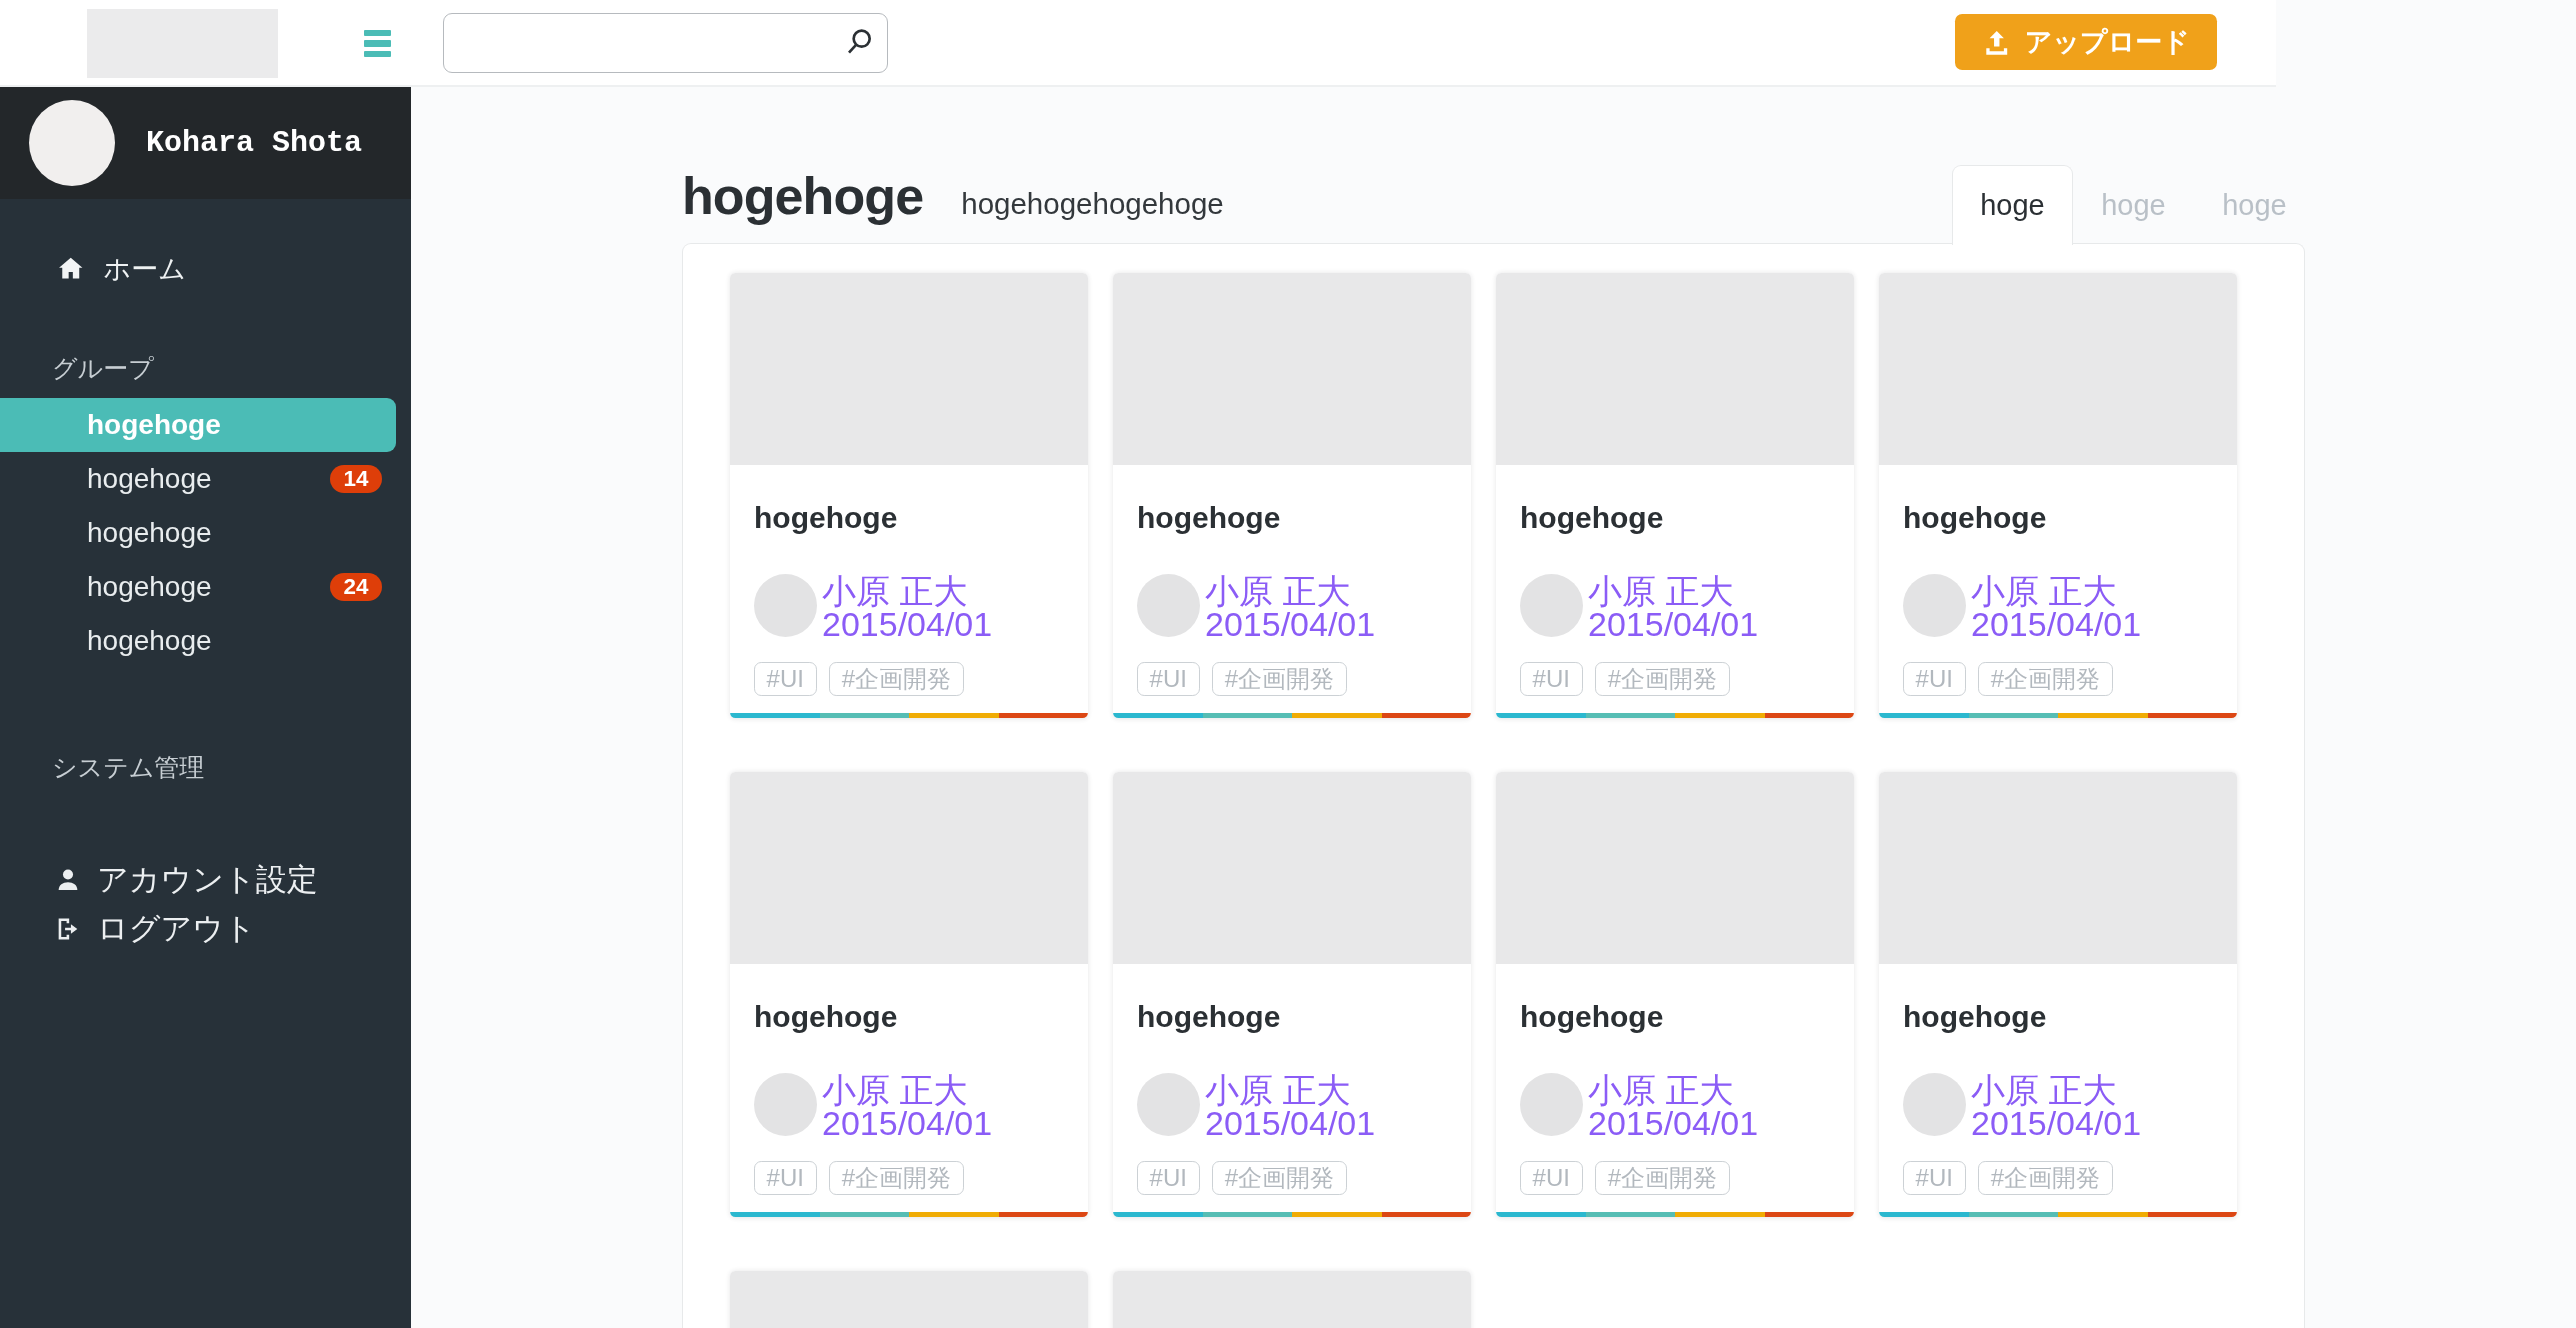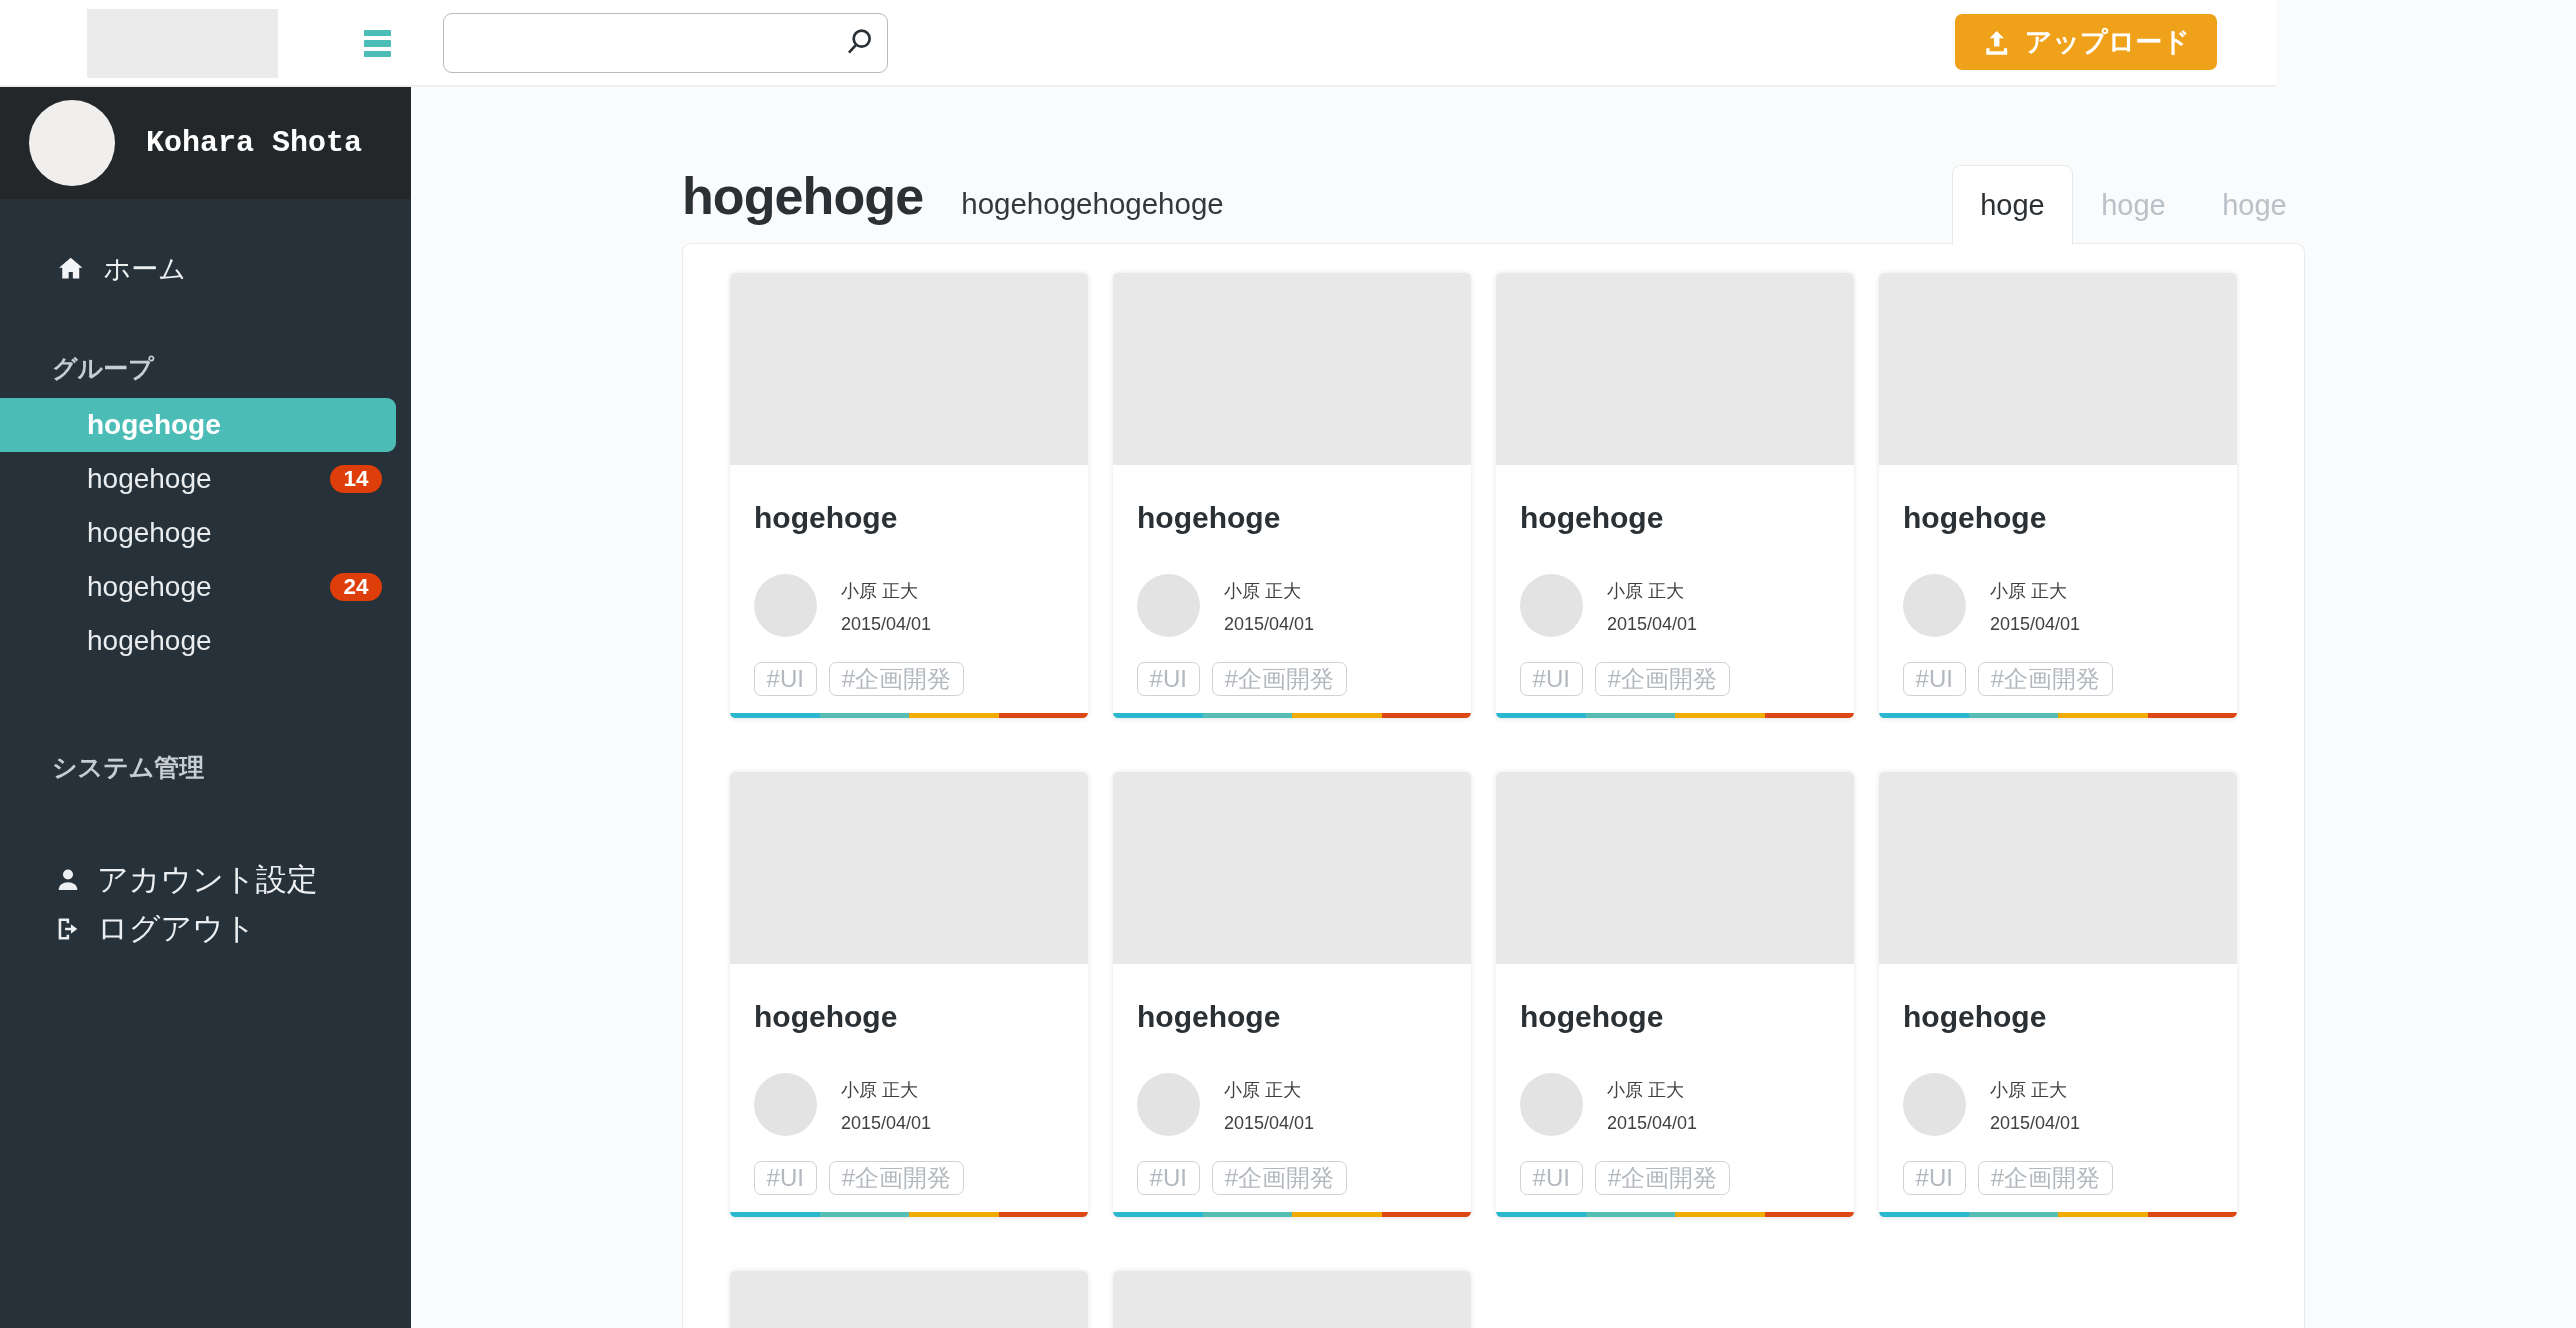--- a/index.html
+++ b/index.html
@@ -34,21 +34,21 @@
     position:absolute; top:87px; left:0; bottom:0; width:411px;
     background:var(--sidebar-bg); z-index:30;
   }
   .user { height:112px; background:var(--userpanel-bg); position:relative;font-family:Liberation Mono, monospace; }
   .avatar { position:absolute; left:29px; top:12.5px; width:86px; height:86px; border-radius:50%; background:#f1efee; }
   .uname { position:absolute; left:146px; top:0; line-height:112px; color:#ffffff; font-size:30px; font-weight:700; }
   nav { padding-top:43px; }
   .nav-item { position:relative; height:54px; display:flex; align-items:center; color:#e9edef; font-size:28px; cursor:pointer; }
   .nav-item.home { padding-left:56px; gap:18px; font-size:27px; color:#eef1f2; }
   .nicon { width:29.5px; height:29.5px; color:#f2f4f5; }
-  .section { margin-top:56px; padding-left:52px; font-size:25px; color:#c7ced3;font-weight:bold; }
+  .section { margin-top:56px; padding-left:52px; font-size:25px; color:#c7ced3; }
   .section.sys { margin-top:83px; }
   ul.groups { margin-top:12.5px; }
   ul.groups li, ul.system li { padding-left:87px; }
   ul.system { margin-top:10.7px; }
   .nav-item.active {
     width:396px; background:var(--accent); border-radius:0 9px 9px 0;
     color:#ffffff; font-weight:700;
   }
   .badge {
     position:absolute; right:29px; top:50%; transform:translateY(-50%);
@@ -81,21 +81,21 @@
   
   .card {
     position:relative; width:358px; height:445px; background:#fff;
     border-radius:5.4px; box-shadow:0 0.9px 5.4px rgba(40,45,50,.12); overflow:hidden; cursor:pointer;
   }
   .card-img { height:192px; background:#e8e8e9; }
   .card-body { padding:0 24px; }
   .card-title { margin-top:36px; font-size:30px; font-weight:700; color:#2b3034; }
   .author { margin-top:39px; display:flex; }
   .cavatar { width:63px; height:63px; border-radius:50%; background:#e3e3e4; flex:none; }
-  .meta { margin-left:24px; font-size:18px; color:#404040; line-height:33px; padding-top:0.9px; }
+  .meta { margin-left:5px; font-size:34px; color:#8b5cf6; line-height:33px; padding-top:0.9px; }
   .tags { margin-top:21.5px; display:flex; gap:12.5px; }
   .tag {
     height:34px; padding:0 11.6px; display:flex; align-items:center;
     border:1.8px solid #ccd1d5; border-radius:7.2px; color:#b2b8be; font-size:24px; cursor:pointer;
   }
   .bar { position:absolute; left:0; right:0; bottom:0; height:5.4px; display:flex; }
   .bar i { flex:1; }
 </style>
 </head>
 <body>

